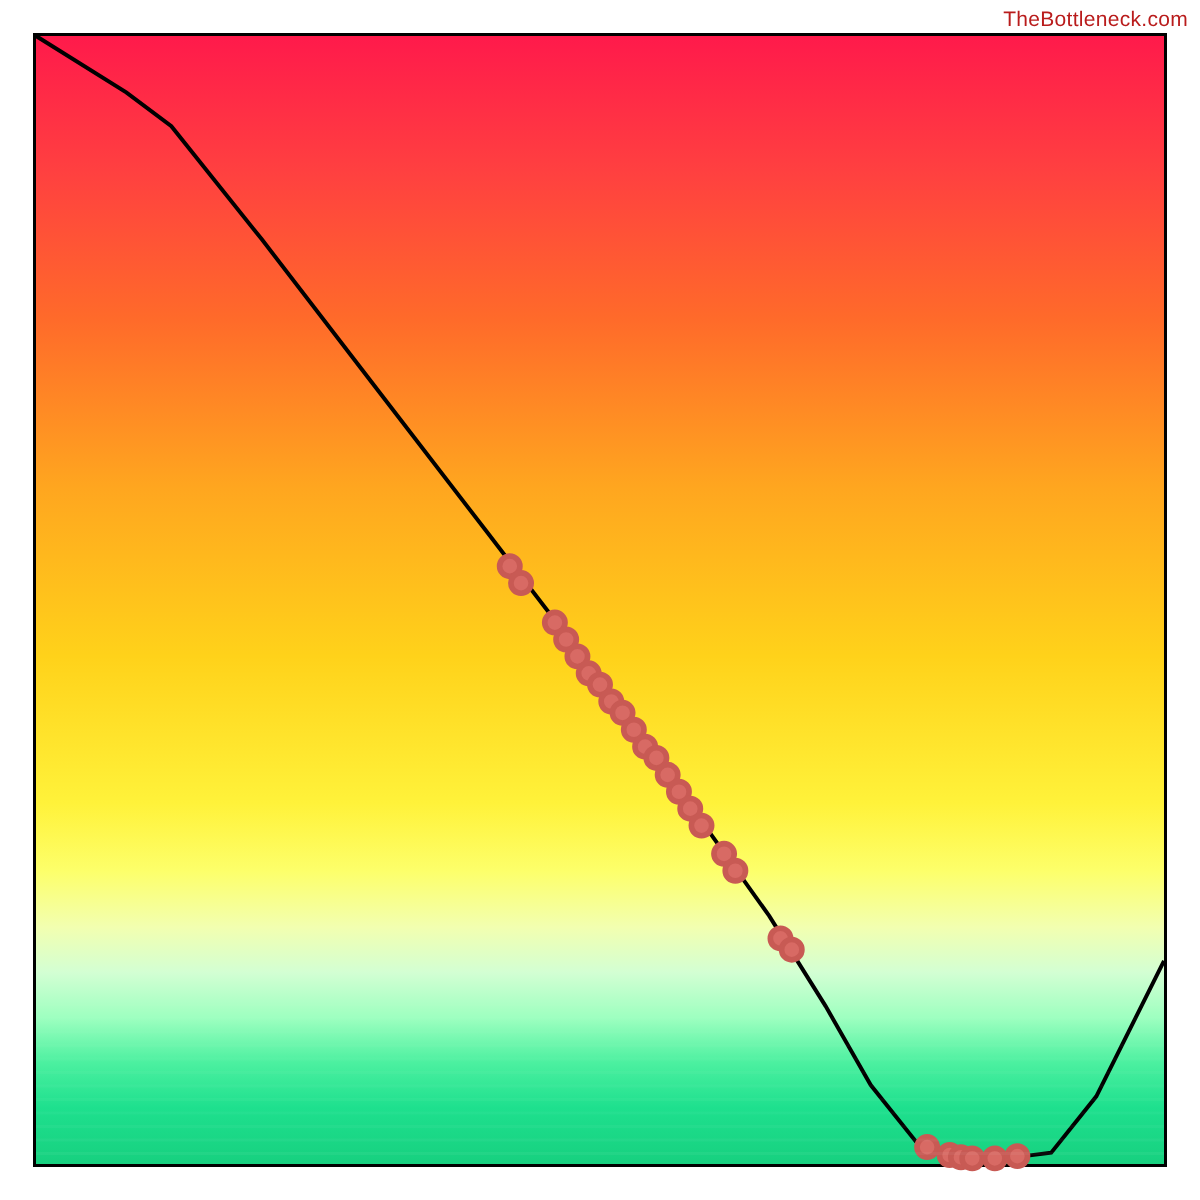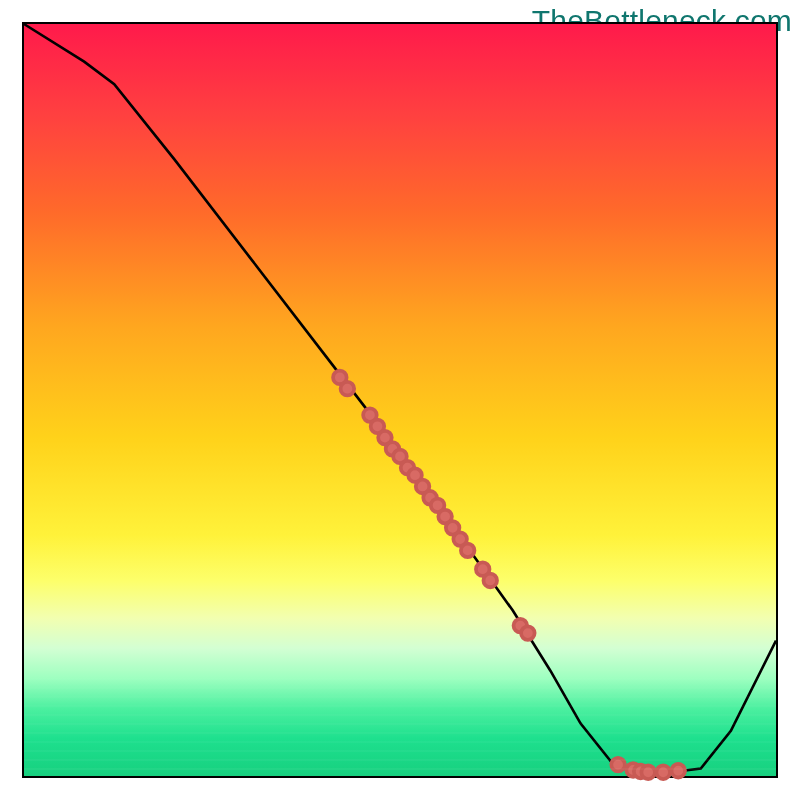--- a/index.html
+++ b/index.html
@@ -56,22 +56,22 @@
   }
   .dot {
     fill: #d86a64;
     stroke: #c85a54;
     stroke-width: 0.5;
   }
   .watermark {
     position: absolute;
     top: 4px;
     right: 8px;
-    font-size: 30px;
-    color: #0f766e;
+    font-size: 14px;
+    color: #b91c1c;
     font-weight: 500;
     letter-spacing: 0.2px;
   }
 </style>
 </head>
 <body>
 
 <div class="chart-wrap">
   <div class="watermark">TheBottleneck.com</div>
   <div class="plot-area">

